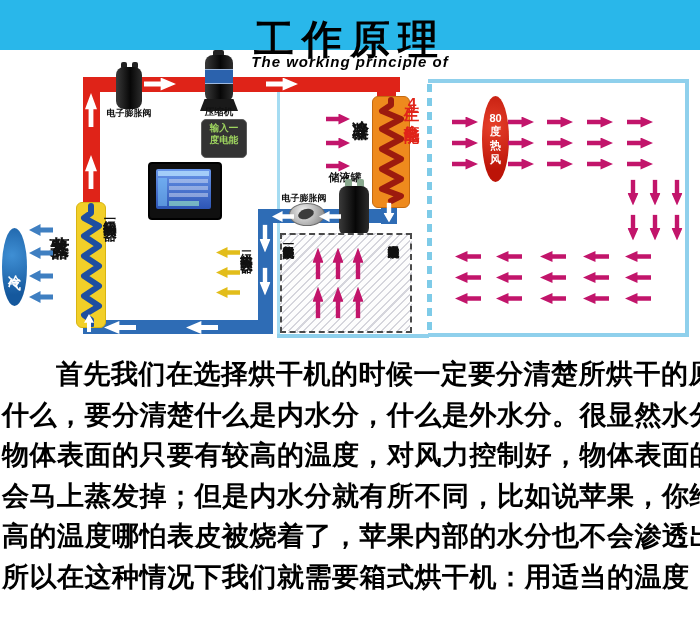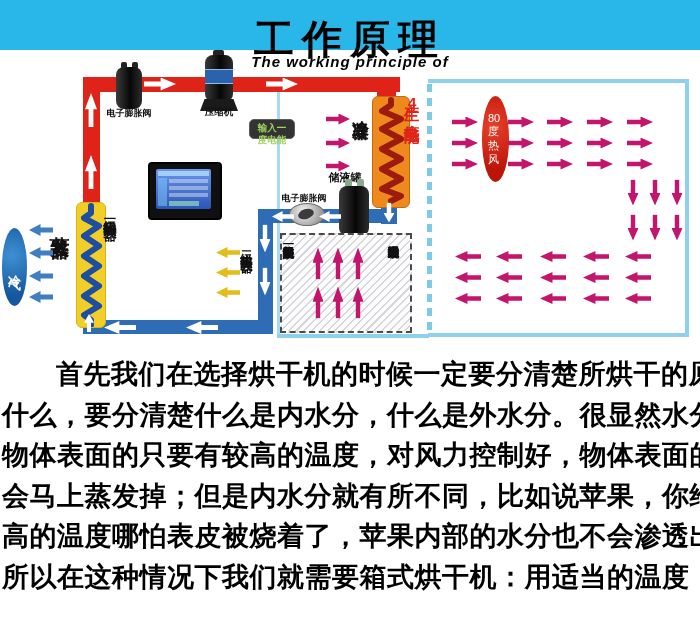--- a/index.html
+++ b/index.html
@@ -12,21 +12,21 @@
   .subtitle{font-size:15px;line-height:13px;font-weight:700;font-style:italic;letter-spacing:1px;margin-top:-4px;}
   
   .pipe{position:absolute;}
   
   .cyl{position:absolute;border-radius:8px;background:linear-gradient(90deg,#3a3a3a,#070707 55%,#2c2c2c);}
   .cap{position:absolute;background:#222;border-radius:2px;}
   .lbl{position:absolute;font-weight:700;color:#111;text-align:center;line-height:1.15;}
   .vtext{position:absolute;writing-mode:vertical-rl;text-orientation:upright;font-weight:700;color:#111;letter-spacing:2px;line-height:1;}
   .arr{position:absolute;clip-path:polygon(0 30%,52% 30%,52% 0,100% 50%,52% 100%,52% 70%,0 70%);}
   .oval{position:absolute;border-radius:50%;display:flex;align-items:center;justify-content:center;}
-  .wrapword{font-weight:400;color:#fff;word-break:break-all;line-height:1.25;}
+  .wrapword{font-weight:700;color:#fff;word-break:break-all;text-align:center;line-height:1.25;}
   .hatch{position:absolute;border:2px dashed #4a4a4a;background:
      repeating-linear-gradient(135deg,rgba(110,110,135,.28) 0 1.5px,rgba(0,0,0,0) 1.5px 5.5px),#fdfdfd;}
   .dashwall{position:absolute;width:5px;background:repeating-linear-gradient(180deg,#7ecbe8 0 8px,rgba(0,0,0,0) 8px 14px);}
   .room{position:absolute;box-sizing:border-box;border-top:4px solid #8fd0ec;border-right:4px solid #8fd0ec;border-bottom:4px solid #8fd0ec;}
   .plc-frame{position:absolute;background:#101010;border:2px solid #000;border-radius:4px;}
   .plc-screen{position:absolute;background:linear-gradient(180deg,#6a97ea,#2d55b5);border-radius:2px;overflow:hidden;}
   .plc-bar{position:absolute;left:2px;top:2px;right:2px;height:5px;background:rgba(185,225,255,.75);}
   .plc-col{position:absolute;left:2px;top:9px;width:9px;height:28px;background:rgba(130,205,255,.5);}
   .plc-grid{position:absolute;left:13px;top:10px;right:3px;height:20px;
      background:repeating-linear-gradient(180deg,rgba(255,255,255,.38) 0 4px,rgba(0,0,0,0) 4px 7px);}
@@ -72,21 +72,21 @@
     <div class="cap" style="left:121px;top:12px;width:6px;height:7px;"></div>
     <div class="cap" style="left:132px;top:12px;width:6px;height:7px;"></div>
     <div class="cyl" style="left:116px;top:17px;width:26px;height:42px;"></div>
     <div class="lbl" style="left:96px;top:58px;width:66px;font-size:9px;">电子膨胀阀</div>
 
     <div class="cap" style="left:213px;top:0;width:11px;height:7px;"></div>
     <div class="cyl" style="left:205px;top:5px;width:28px;height:47px;"></div>
     <div class="abs" style="left:205px;top:19px;width:28px;height:13px;background:#2b62ad;border-top:1px solid #9db9e0;border-bottom:1px solid #9db9e0;"></div>
     <div class="abs" style="left:200px;top:49px;width:38px;height:12px;background:#1a1a1a;clip-path:polygon(12% 0,88% 0,100% 100%,0 100%);"></div>
     <div class="lbl" style="left:194px;top:57px;width:50px;font-size:9.5px;">压缩机</div>
-    <div class="badge" style="left: 201px; top: 69px; width: 46px; height: 20px; color: rgb(158, 212, 95); margin-left: 48px;">
+    <div class="badge" style="left: 201px; top: 69px; width: 46px; height: 39px; color: rgb(158, 212, 95);">
       <div>输入一</div>
       <div>度电能</div>
     </div>
 
     <div class="plc-frame" style="left:148px;top:112px;width:70px;height:54px;"></div>
     <div class="plc-screen" style="left:156px;top:119px;width:55px;height:40px;">
       <div class="plc-bar"></div>
       <div class="plc-col"></div>
       <div class="plc-grid"></div>
       <div class="plc-btns"></div>

